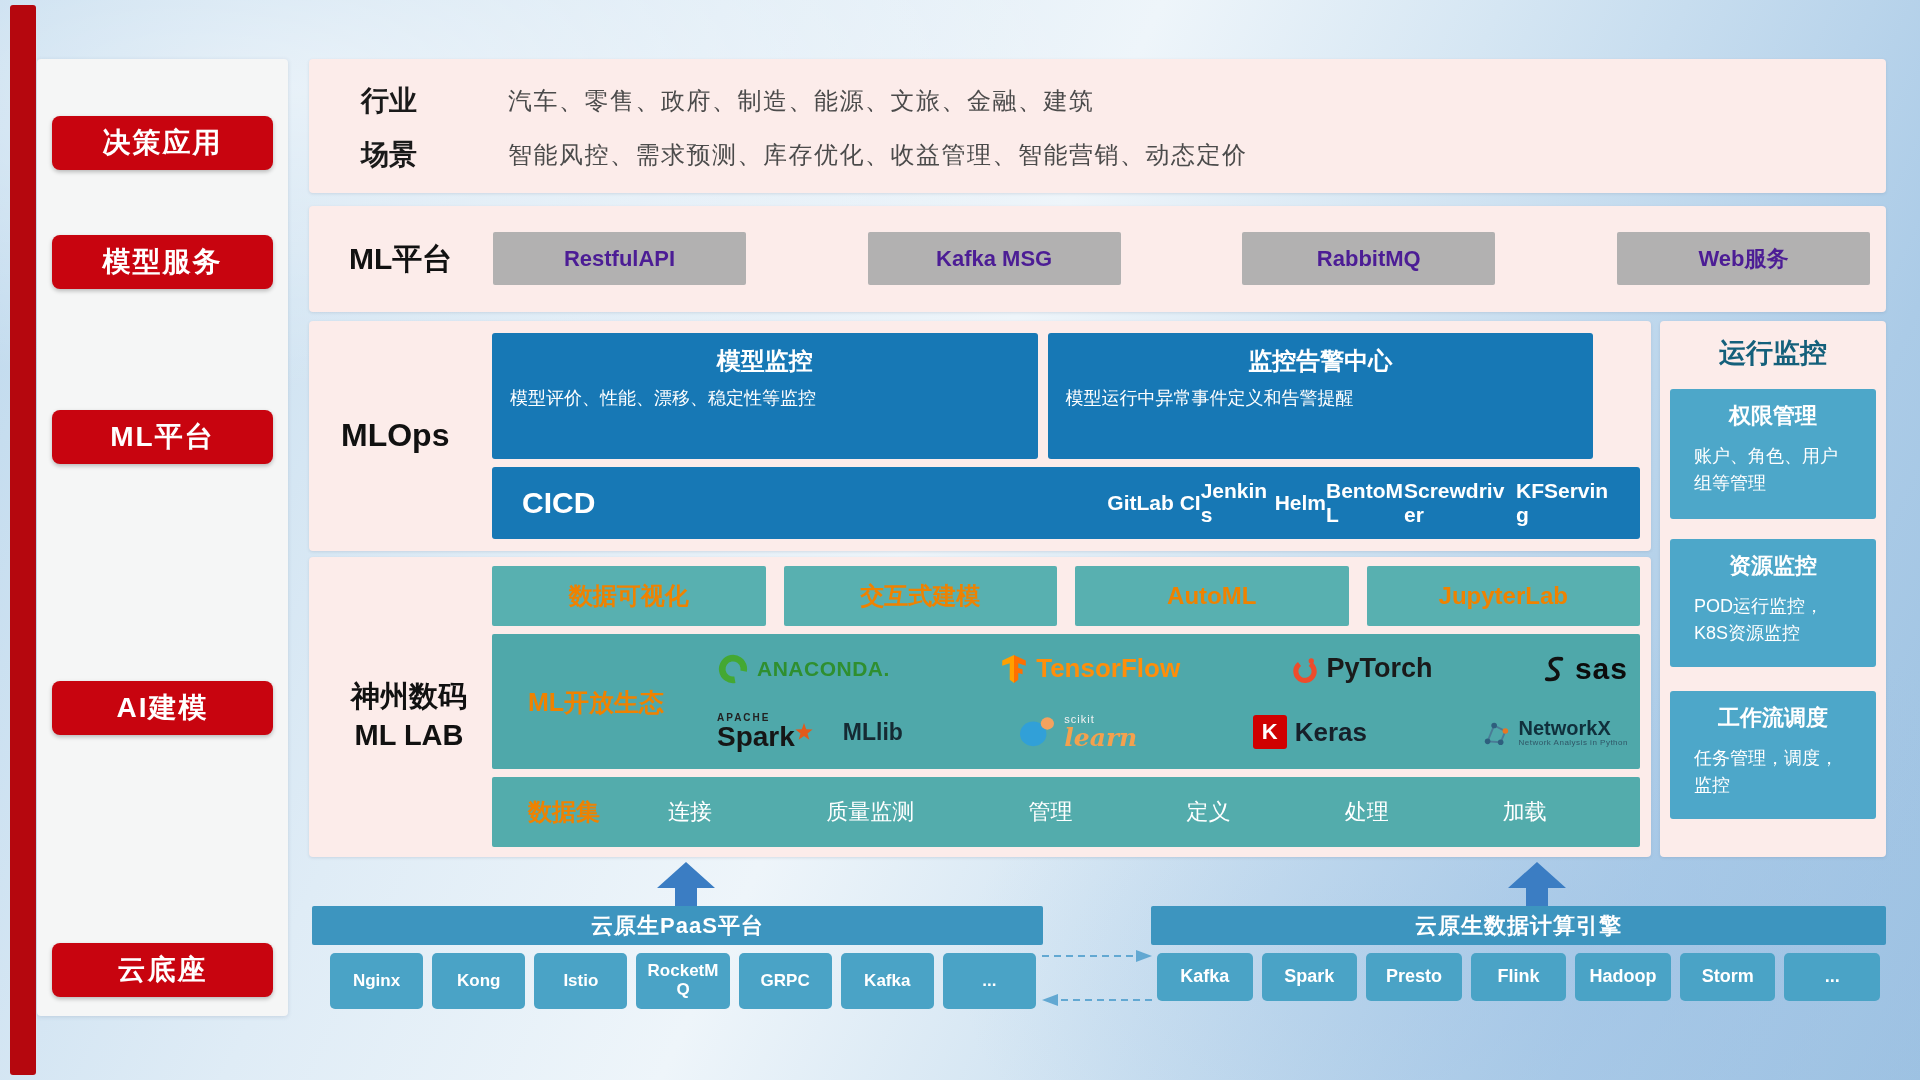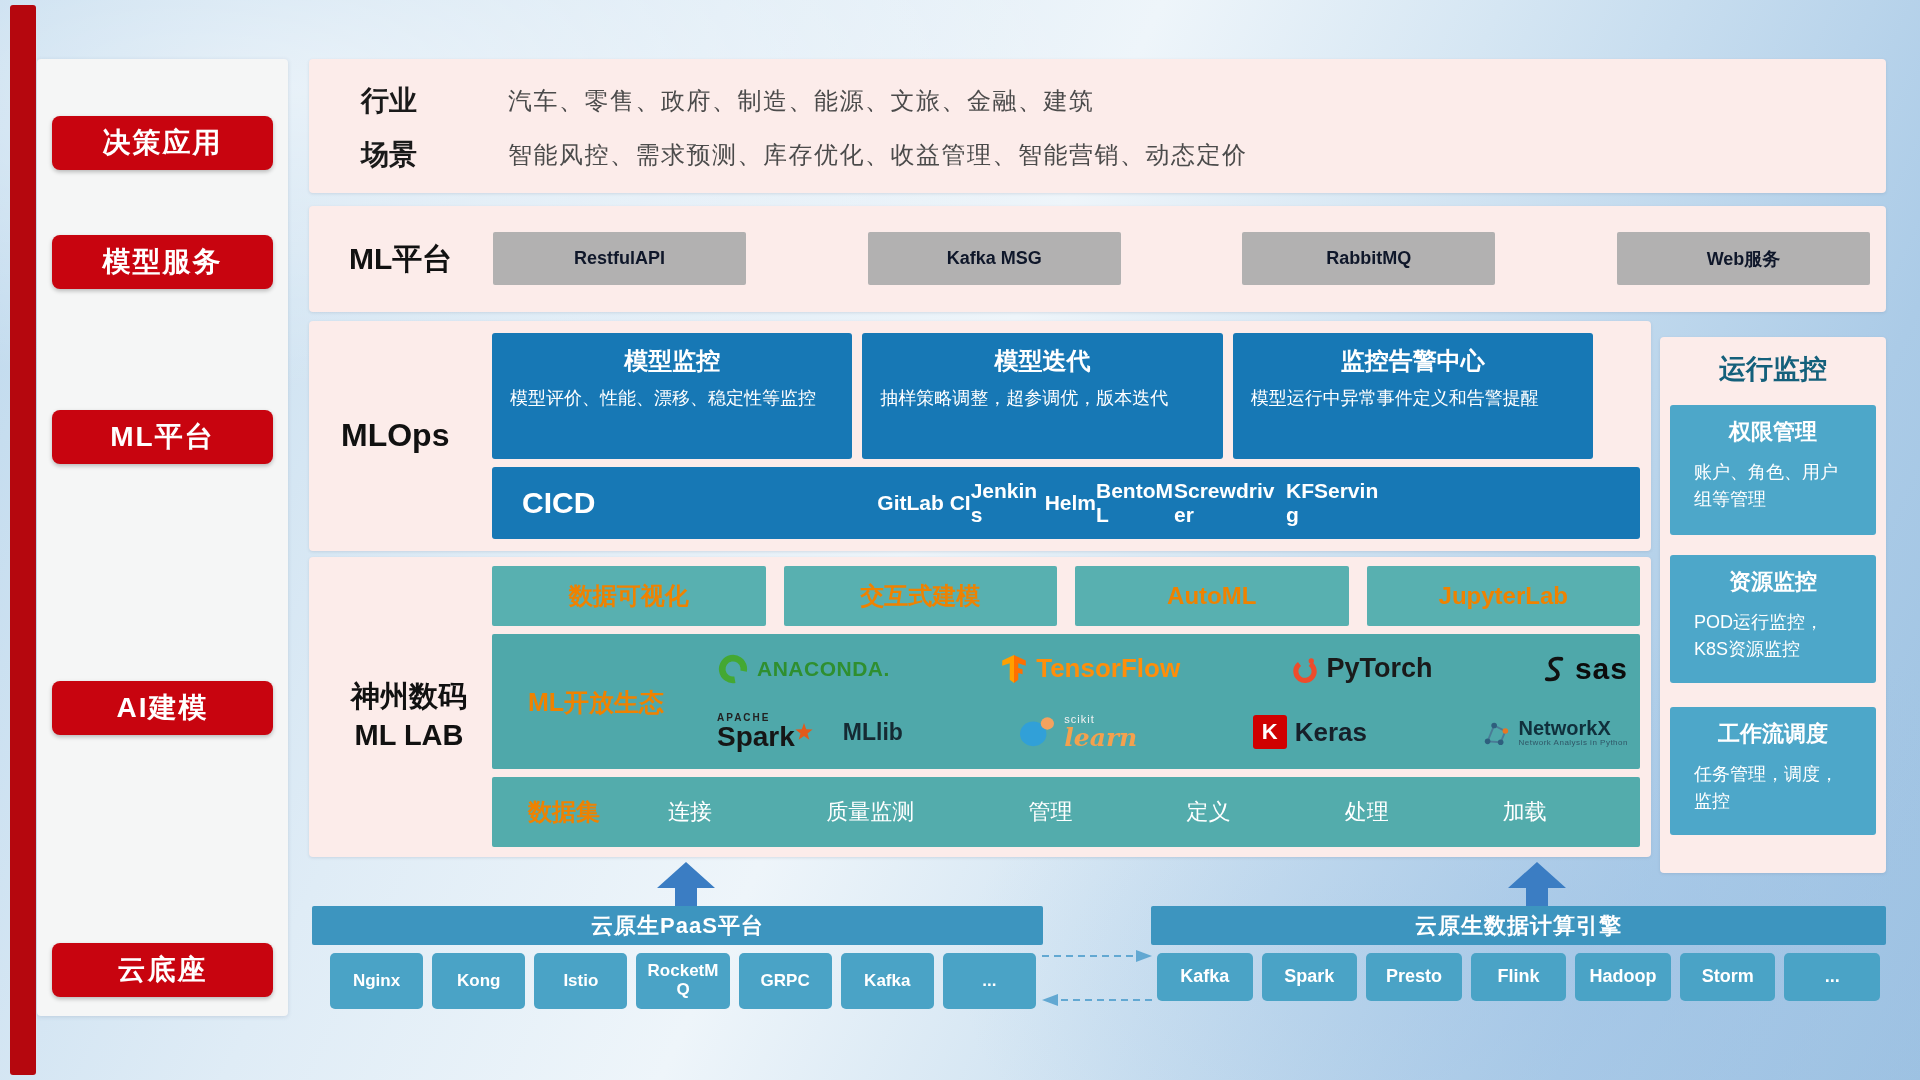--- a/index.html
+++ b/index.html
@@ -20,33 +20,33 @@
     box-shadow:0 2px 4px rgba(0,0,0,.25);white-space:nowrap;}
 
   
   .ind-row{position:absolute;left:52px;right:20px;height:40px;display:flex;align-items:center;}
   .ind-label{width:147px;font-size:28px;font-weight:700;color:#1a1a1a;white-space:nowrap;}
   .ind-text{font-size:24px;color:#4b4b4b;letter-spacing:1.5px;white-space:nowrap;}
 
   
   .ai-label{position:absolute;left:40px;top:0;height:100%;display:flex;align-items:center;font-size:30px;font-weight:700;color:#111;}
   .ai-btn-row{position:absolute;left:184px;right:16px;top:26px;height:53px;display:flex;justify-content:space-between;}
-  .gray-btn{width:253px;height:53px;background:#b2b1b1;border-radius:2px;color:#0f172a;font-weight:700;font-size:18px;
+  .gray-btn{width:253px;height:53px;background:#b2b1b1;border-radius:2px;color:#4c1d95;font-weight:700;font-size:22px;
     display:flex;align-items:center;justify-content:center;white-space:nowrap;}
 
   
   .mlops-label{position:absolute;left:32px;top:96px;font-size:32px;font-weight:700;color:#111;}
   .cards-row{position:absolute;left:183px;top:12px;width:1101px;height:126px;display:flex;gap:10px;}
   .blue-card{flex:1;background:#1778b5;border-radius:3px;color:#fff;padding:12px 18px;box-sizing:border-box;}
   .blue-card h3{margin:0 0 8px;text-align:center;font-size:24px;font-weight:700;}
   .blue-card p{margin:0;font-size:18px;line-height:1.45;}
   .cicd-bar{position:absolute;left:183px;top:146px;width:1148px;height:72px;background:#1778b5;border-radius:3px;
     display:flex;align-items:center;color:#fff;padding:0 30px;box-sizing:border-box;}
   .cicd-label{font-size:30px;font-weight:700;margin-right:52px;}
-  .cicd-tools{flex:1;display:flex;justify-content:center;align-items:center;font-size:21px;font-weight:600;}
+  .cicd-tools{flex:1;display:flex;justify-content:flex-end;align-items:center;font-size:21px;font-weight:600;}
   .tool{word-break:break-all;line-height:1.15;text-align:left;}
   .cicd-tools .tool:nth-child(1),.cicd-tools .tool:nth-child(3){white-space:nowrap;}
   .cicd-tools .tool:nth-child(2){width:74px;}
   .cicd-tools .tool:nth-child(4){width:78px;}
   .cicd-tools .tool:nth-child(5){width:112px;}
   .cicd-tools .tool:nth-child(6){width:94px;}
 
   
   .mon-title{position:absolute;top:14px;left:0;width:100%;text-align:center;font-size:27px;font-weight:700;color:#14607b;}
   .mon-card{position:absolute;left:10px;width:206px;background:#4da7c9;border-radius:3px;color:#fff;box-sizing:border-box;padding:12px 12px;}
@@ -134,42 +134,38 @@
   </section>
 
   <section class="panel" style="left:309px;top:321px;width:1342px;height:230px;">
     <div class="mlops-label">MLOps</div>
     <div class="cards-row">
       <div class="blue-card">
         <h3>模型监控</h3>
         <p>模型评价、性能、漂移、稳定性等监控</p>
       </div>
       <div class="blue-card">
-        <h3>模型迭代</h3>
-        <p>抽样策略调整，超参调优，版本迭代</p>
-      </div>
-      <div class="blue-card">
         <h3>监控告警中心</h3>
         <p>模型运行中异常事件定义和告警提醒</p>
       </div>
     </div>
     <div class="cicd-bar">
       <span class="cicd-label">CICD</span>
       <div class="cicd-tools">
         <span class="tool">GitLab CI</span>
         <span class="tool">Jenkins</span>
         <span class="tool">Helm</span>
         <span class="tool">BentoML</span>
         <span class="tool">Screwdriver</span>
         <span class="tool">KFServing</span>
       </div>
     </div>
   </section>
 
-  <aside class="panel" style="left:1660px;top:337px;width:226px;height:536px;">
+  <aside class="panel" style="left:1660px;top:321px;width:226px;height:536px;">
     <div class="mon-title">运行监控</div>
     <div class="mon-card" style="top:68px;height:130px;">
       <h3>权限管理</h3>
       <p>账户、角色、用户组等管理</p>
     </div>
     <div class="mon-card" style="top:218px;height:128px;">
       <h3>资源监控</h3>
       <p>POD运行监控，K8S资源监控</p>
     </div>
     <div class="mon-card" style="top:370px;height:128px;">

